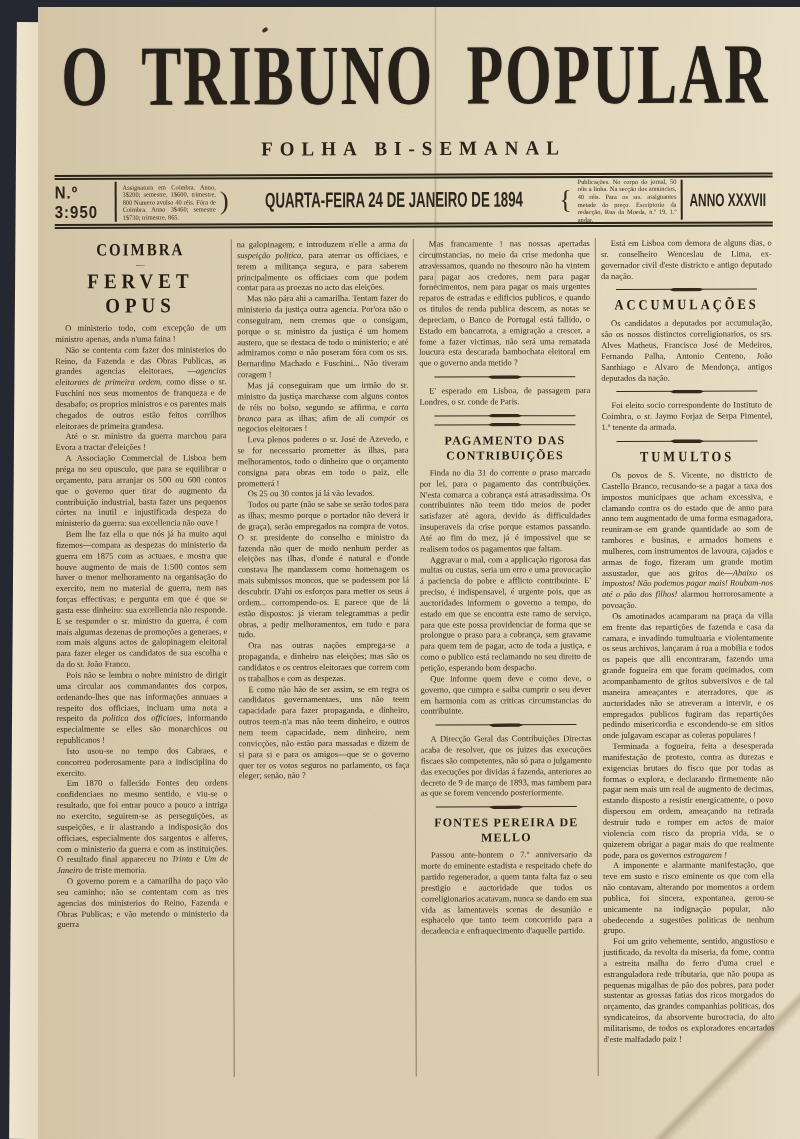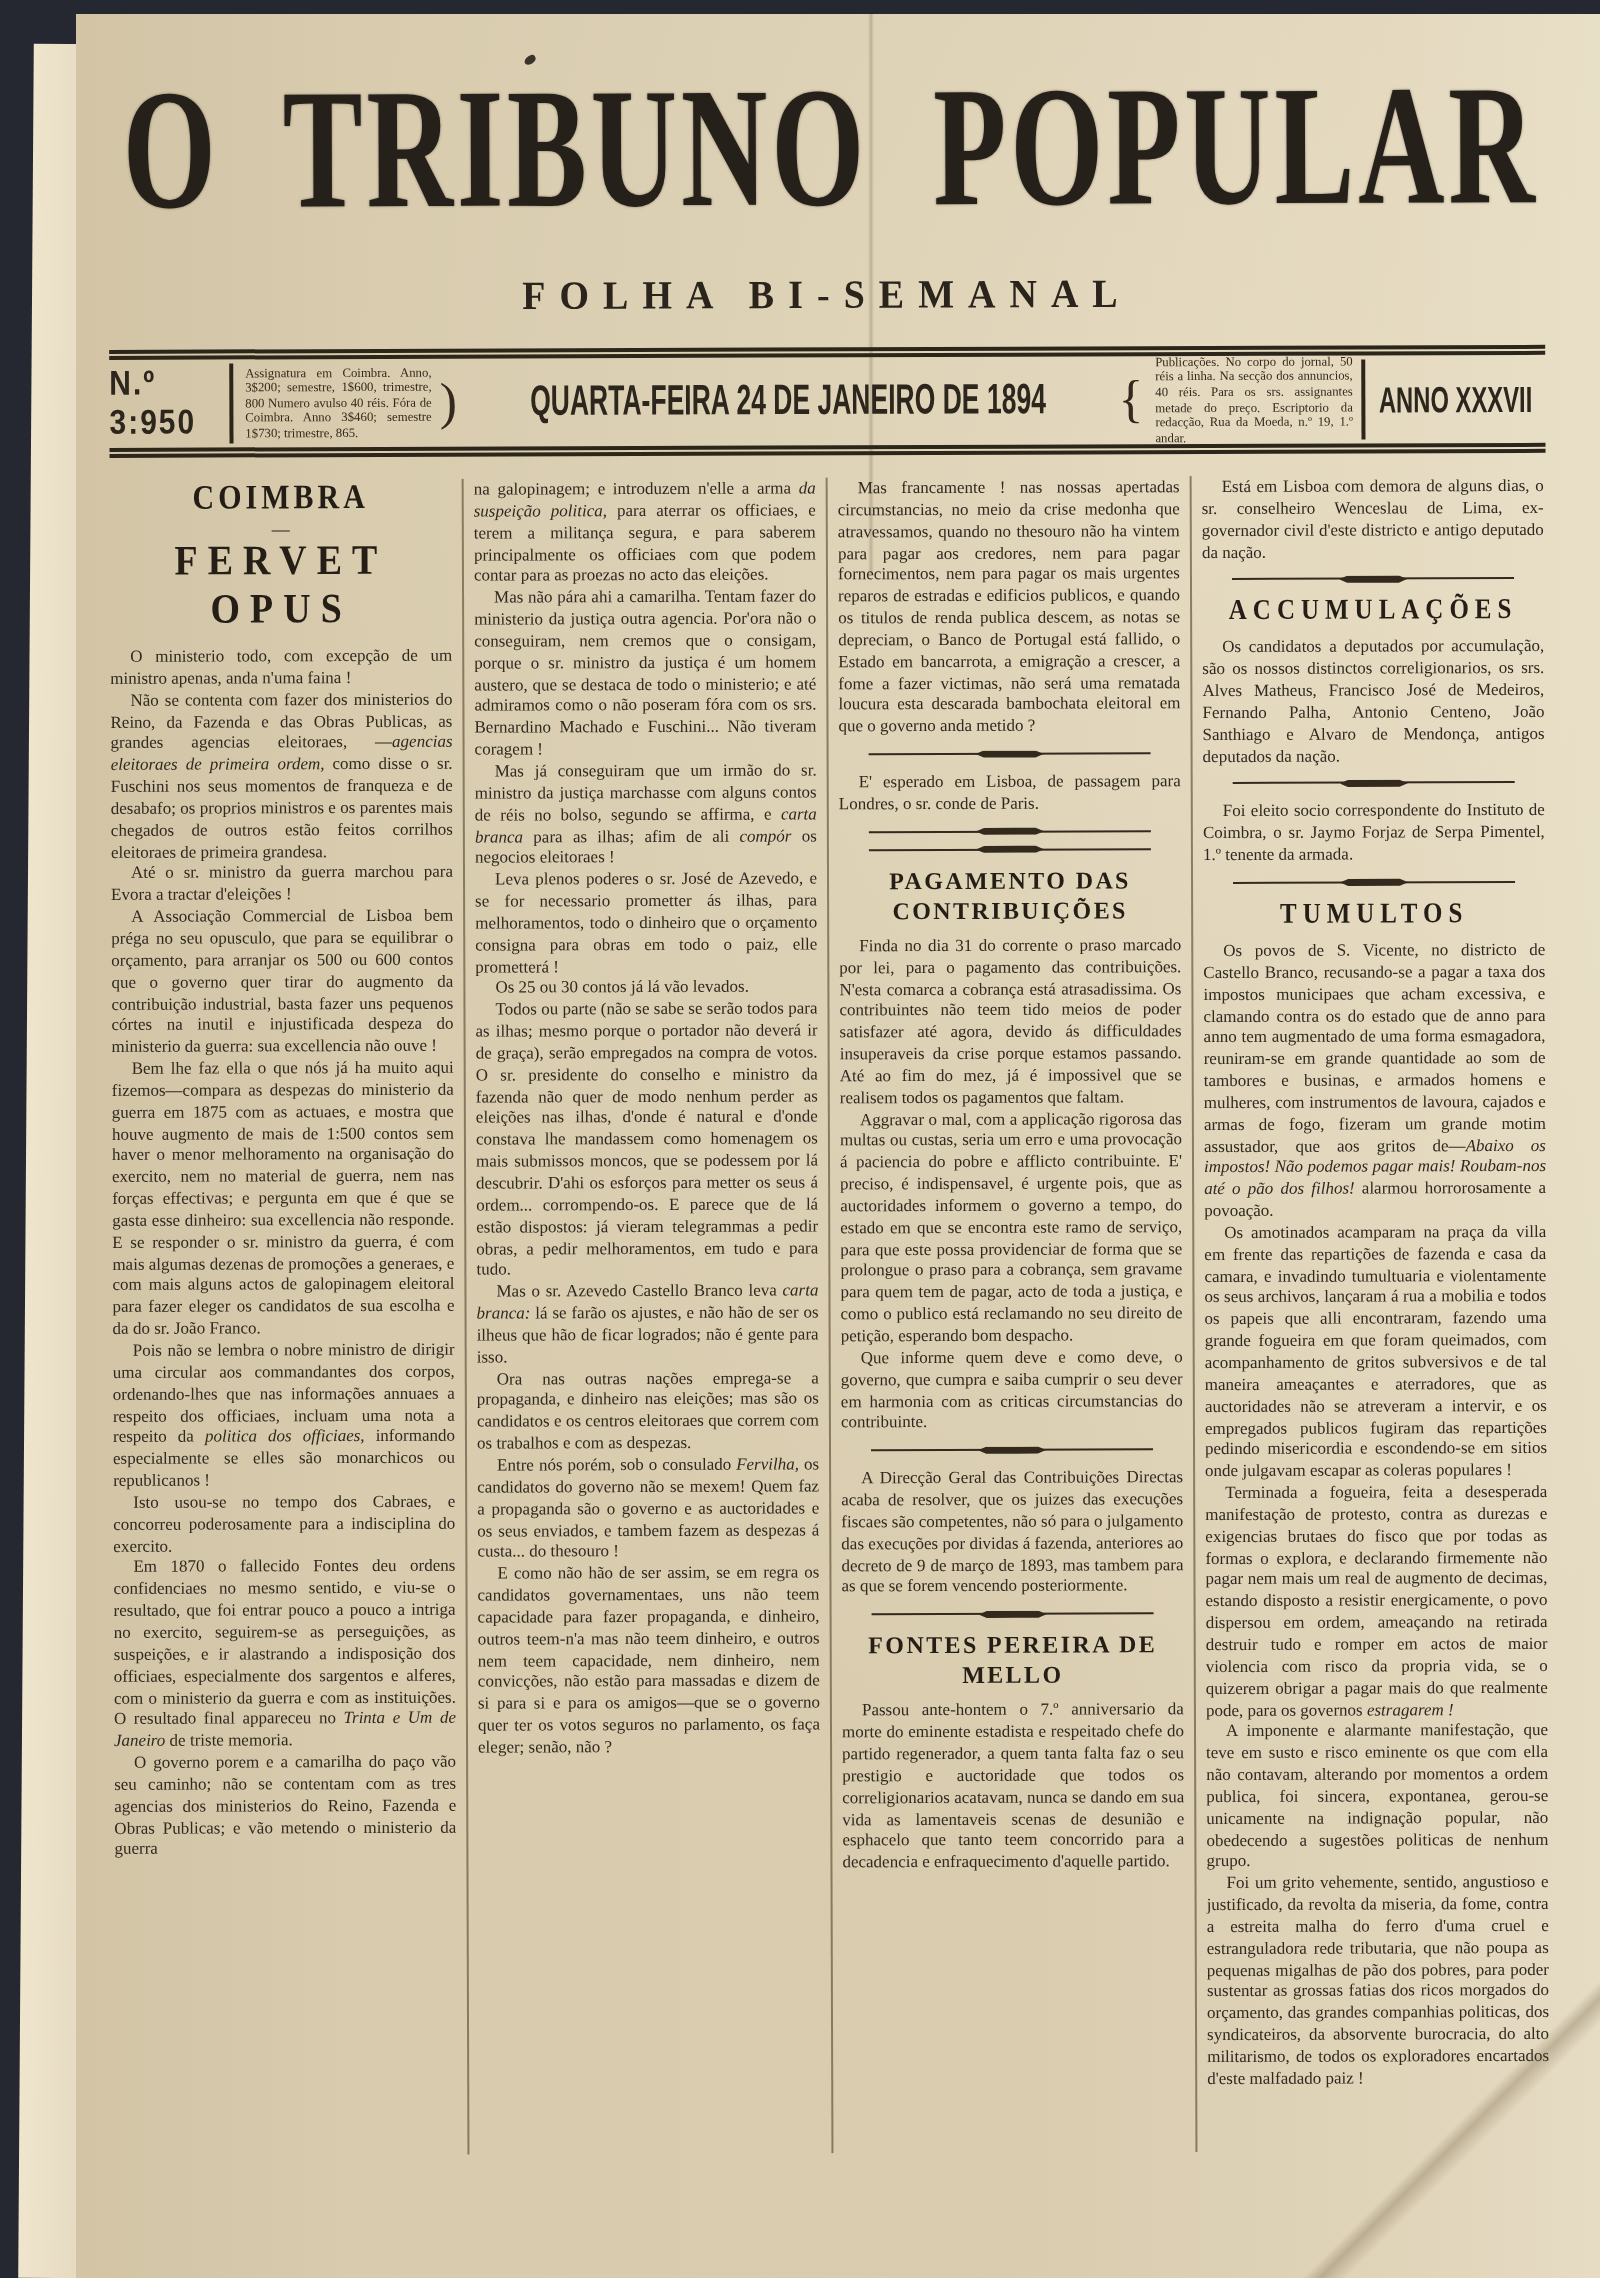--- a/index.html
+++ b/index.html
@@ -137,23 +137,21 @@
           <p class="para">O governo porem e a camarilha do paço vão seu caminho; não se contentam com as tres agencias dos ministerios do Reino, Fazenda e Obras Publicas; e vão metendo o ministerio da guerra</p>
         </div>
       <div class="vrule"></div>
       <div class="col">
           <p class="para cont">na galopinagem; e introduzem n'elle a arma <i>da suspeição politica,</i> para aterrar os officiaes, e terem a militança segura, e para saberem principalmente os officiaes com que podem contar para as proezas no acto das eleições.</p>
           <p class="para">Mas não pára ahi a camarilha. Tentam fazer do ministerio da justiça outra agencia. Por'ora não o conseguiram, nem cremos que o consigam, porque o sr. ministro da justiça é um homem austero, que se destaca de todo o ministerio; e até admiramos como o não poseram fóra com os srs. Bernardino Machado e Fuschini... Não tiveram coragem !</p>
           <p class="para">Mas já conseguiram que um irmão do sr. ministro da justiça marchasse com alguns contos de réis no bolso, segundo se affirma, e <i>carta branca</i> para as ilhas; afim de ali <i>compór</i> os negocios eleitoraes !</p>
           <p class="para">Leva plenos poderes o sr. José de Azevedo, e se for necessario prometter ás ilhas, para melhoramentos, todo o dinheiro que o orçamento consigna para obras em todo o paiz, elle prometterá !</p>
           <p class="para">Os 25 ou 30 contos já lá vão levados.</p>
           <p class="para">Todos ou parte (não se sabe se serão todos para as ilhas; mesmo porque o portador não deverá ir de graça), serão empregados na compra de votos. O sr. presidente do conselho e ministro da fazenda não quer de modo nenhum perder as eleições nas ilhas, d'onde é natural e d'onde constava lhe mandassem como homenagem os mais submissos moncos, que se podessem por lá descubrir. D'ahi os esforços para metter os seus á ordem... corrompendo-os. E parece que de lá estão dispostos: já vieram telegrammas a pedir obras, a pedir melhoramentos, em tudo e para tudo.</p>
-          <p class="para">Mas o sr. Azevedo Castello Branco leva <i>carta branca:</i> lá se farão os ajustes, e não hão de ser os ilheus que hão de ficar logrados; não é gente para isso.</p>
           <p class="para">Ora nas outras nações emprega-se a propaganda, e dinheiro nas eleições; mas são os candidatos e os centros eleitoraes que correm com os trabalhos e com as despezas.</p>
-          <p class="para">Entre nós porém, sob o consulado <i>Fervilha,</i> os candidatos do governo não se mexem! Quem faz a propaganda são o governo e as auctoridades e os seus enviados, e tambem fazem as despezas á custa... do thesouro !</p>
           <p class="para">E como não hão de ser assim, se em regra os candidatos governamentaes, uns não teem capacidade para fazer propaganda, e dinheiro, outros teem-n'a mas não teem dinheiro, e outros nem teem capacidade, nem dinheiro, nem convicções, não estão para massadas e dizem de si para si e para os amigos—que se o governo quer ter os votos seguros no parlamento, os faça eleger; senão, não ?</p>
         </div>
       <div class="vrule"></div>
       <div class="col">
           <p class="para">Mas francamente ! nas nossas apertadas circumstancias, no meio da crise medonha que atravessamos, quando no thesouro não ha vintem para pagar aos credores, nem para pagar fornecimentos, nem para pagar os mais urgentes reparos de estradas e edificios publicos, e quando os titulos de renda publica descem, as notas se depreciam, o Banco de Portugal está fallido, o Estado em bancarrota, a emigração a crescer, a fome a fazer victimas, não será uma rematada loucura esta descarada bambochata eleitoral em que o governo anda metido ?</p>
           <div class="divider"></div>
           <p class="para">E' esperado em Lisboa, de passagem para Londres, o sr. conde de Paris.</p>
           <div class="divider"></div>
           <div class="divider"></div>
           <h3 class="sec-head">PAGAMENTO DAS CONTRIBUIÇÕES</h3>

